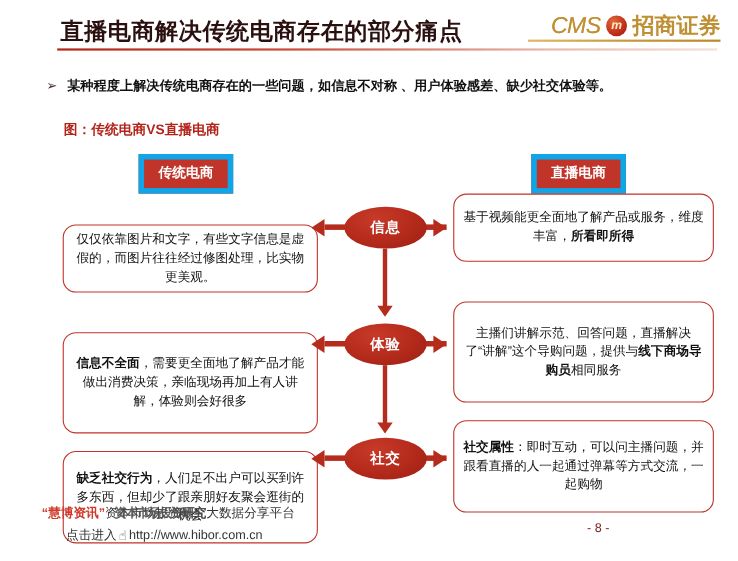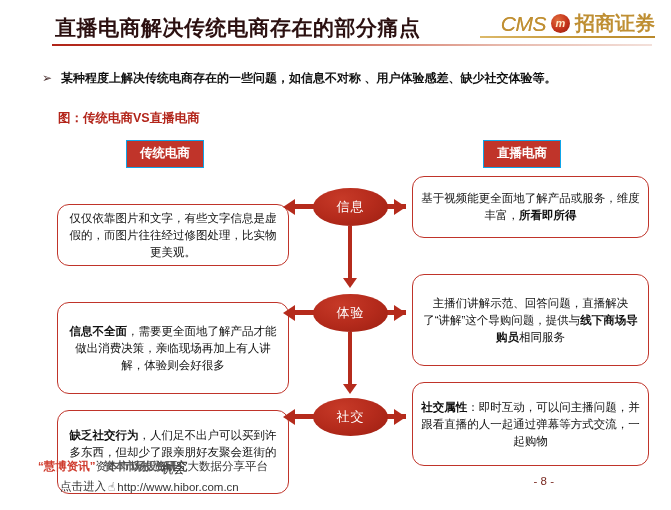--- a/index.html
+++ b/index.html
@@ -118,21 +118,21 @@
     width: 671px; height: 320px;
   }
   .col-header {
     position: absolute;
     top: 8px;
     background: #c0342a;
     color: #ffffff;
     font-size: 12.5px;
     font-weight: bold;
     padding: 4px 13px 5px 13px;
-    border: 1px solid #0ea5e9;
+    border: 5px solid #0ea5e9;
     white-space: nowrap;
   }
   #col-header-left  { left: 126px; }
   #col-header-right { left: 483px; }
 
   .card {
     position: absolute;
     box-sizing: border-box;
     border: 1.6px solid #c0342a;
     border-radius: 12px;
@@ -158,21 +158,21 @@
 
   
   .node {
     position: absolute;
     left: 313px;
     width: 75px; height: 38px;
     border-radius: 50%;
     background: radial-gradient(ellipse at 38% 28%, #c73a28 0%, #b52b1c 50%, #9c1f12 100%);
     color: #ffffff;
     font-size: 13px;
-    font-weight: normal;
+    font-weight: bold;
     display: flex;
     align-items: center;
     justify-content: center;
     letter-spacing: 1px;
     z-index: 3;
   }
   .node-row1 { top: 56px; }
   .node-row2 { top: 162px; }
   .node-row3 { top: 266px; }
 

